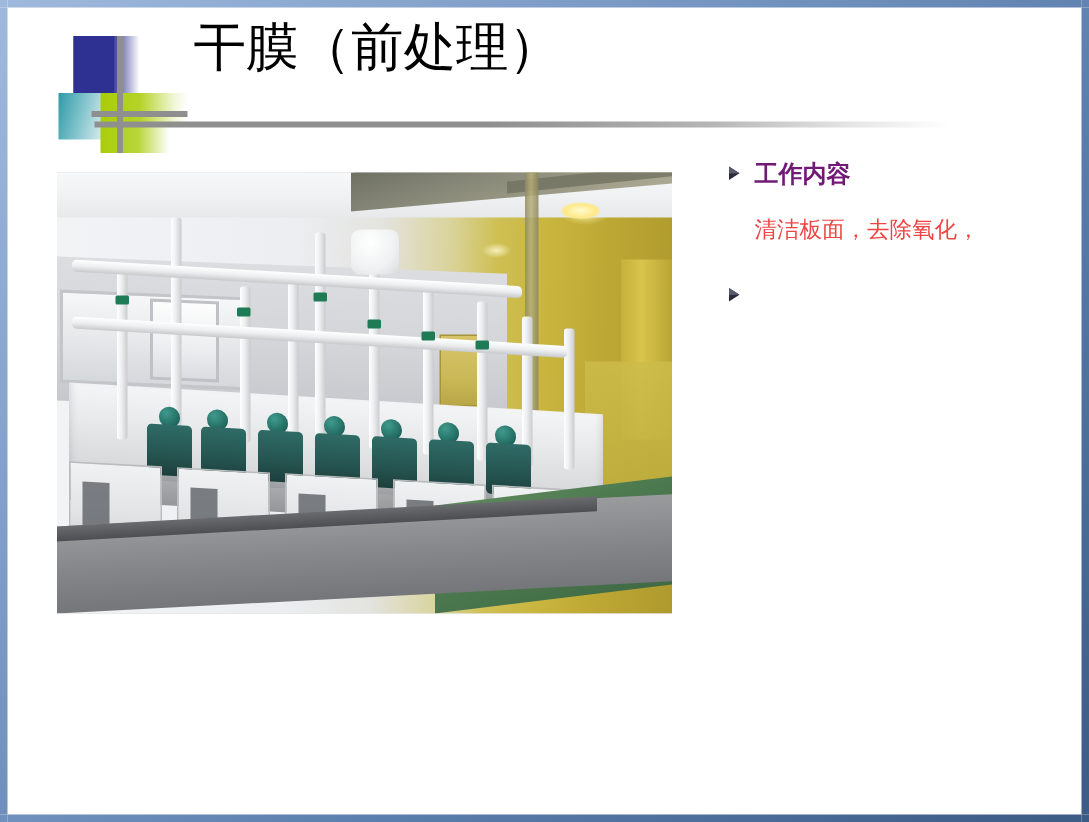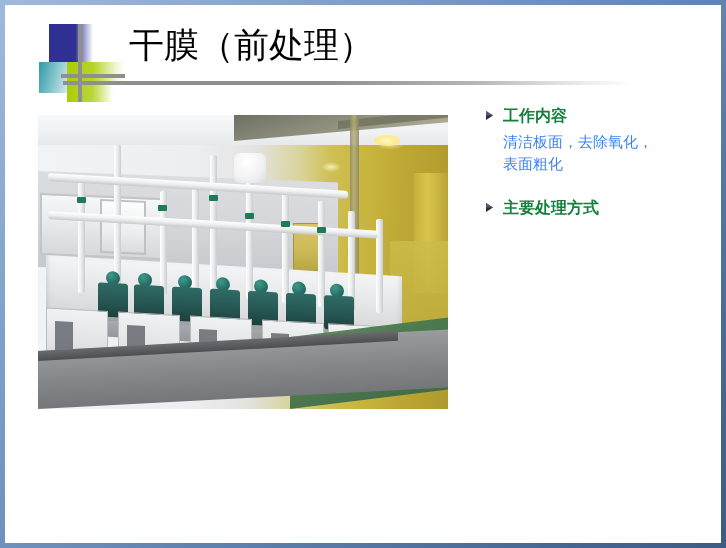--- a/index.html
+++ b/index.html
@@ -91,21 +91,21 @@
     position: absolute;
     left: 22px; top: 50px;
     width: 64px; height: 4px;
     background: #8f8f8f;
   }
 
   
   #title-text {
     position: absolute;
     left: 124px;
-    top: 18px;
+    top: 5px;
     font-family: "DejaVu Serif", "Liberation Serif", serif;
     font-size: 35px;
     line-height: 44px;
     color: #000000;
     white-space: nowrap;
     letter-spacing: 0px;
   }
 
   
   #title-rule {
@@ -318,40 +318,40 @@
     width: 240px;
   }
   .bullet-block { position: relative; margin-bottom: 16px; }
   .bullet-head {
     position: relative;
     padding-left: 28px;
     font-family: "DejaVu Sans", "Liberation Sans", sans-serif;
     font-weight: bold;
     font-size: 16px;
     line-height: 22px;
-    color: #15803d;
+    color: #701a75;
   }
   .bullet-arrow {
     position: absolute;
     left: 1px;
     top: 4px;
     width: 20px;
     height: 14px;
     color: #2b2b3a;
     font-size: 15px;
     line-height: 14px;
   }
   .bullet-arrow svg { display: block; }
   .bullet-body {
     padding-left: 28px;
-    margin-top: 4px;
+    margin-top: 15px;
     font-family: "DejaVu Sans", "Liberation Sans", sans-serif;
     font-size: 15px;
     line-height: 22px;
-    color: #3b82f6;
+    color: #ef4444;
   }
   .bullet-body div { white-space: nowrap; }
 </style>
 </head>
 <body>
 
 <div id="slide">
 
   <div id="slide-canvas">
 
@@ -464,33 +464,31 @@
           <span class="bullet-arrow">
             <svg width="18" height="13" viewBox="0 0 18 13" aria-hidden="true">
               <path d="M0 6.6 L10 6.6 L10 2.0 L17 6.5 L10 11.0 L10 6.6 Z" fill="#2b2b3a"></path>
               <path d="M10 2.0 L17 6.5 L10 6.6 Z" fill="#5a5a6e"></path>
             </svg>
           </span>
           <span>工作内容</span>
         </div>
         <div class="bullet-body">
           <div>清洁板面，去除氧化，</div>
-          <div>表面粗化</div>
         </div>
       </div>
 
       <div class="bullet-block" style="margin-top:22px;">
         <div class="bullet-head">
           <span class="bullet-arrow">
             <svg width="18" height="13" viewBox="0 0 18 13" aria-hidden="true">
               <path d="M0 6.6 L10 6.6 L10 2.0 L17 6.5 L10 11.0 L10 6.6 Z" fill="#2b2b3a"></path>
               <path d="M10 2.0 L17 6.5 L10 6.6 Z" fill="#5a5a6e"></path>
             </svg>
           </span>
-          <span>主要处理方式</span>
         </div>
         <div class="bullet-body">
         </div>
       </div>
 
     </div>
 
   </div>
 
   <div id="slide-border"></div>

